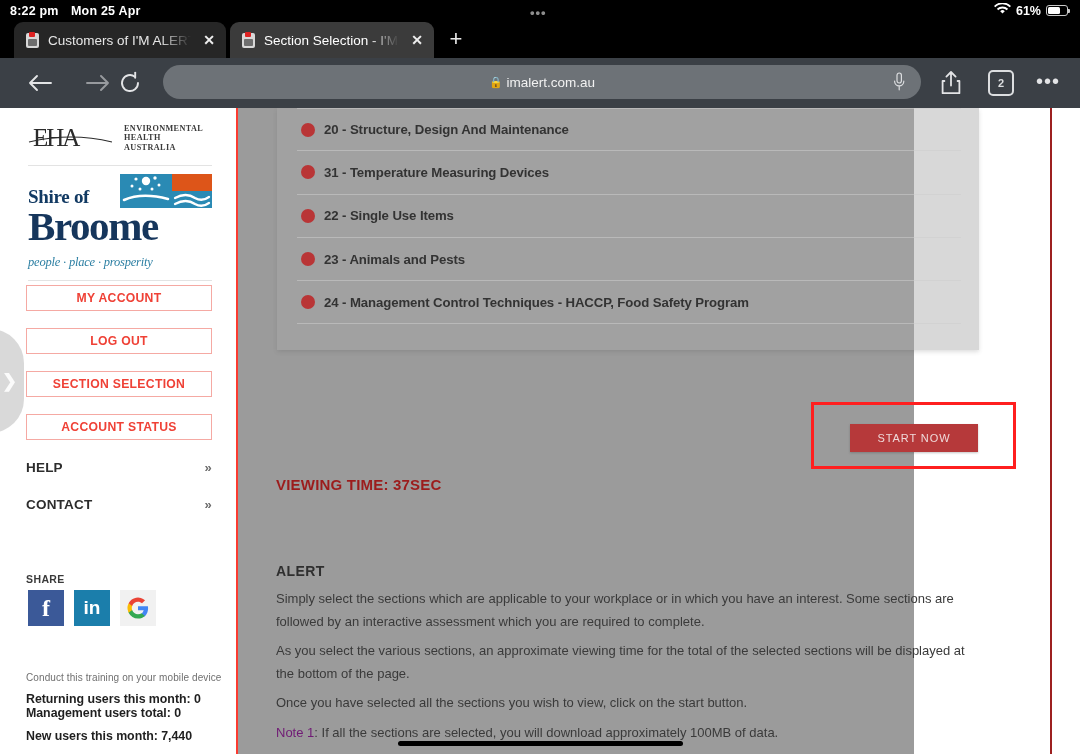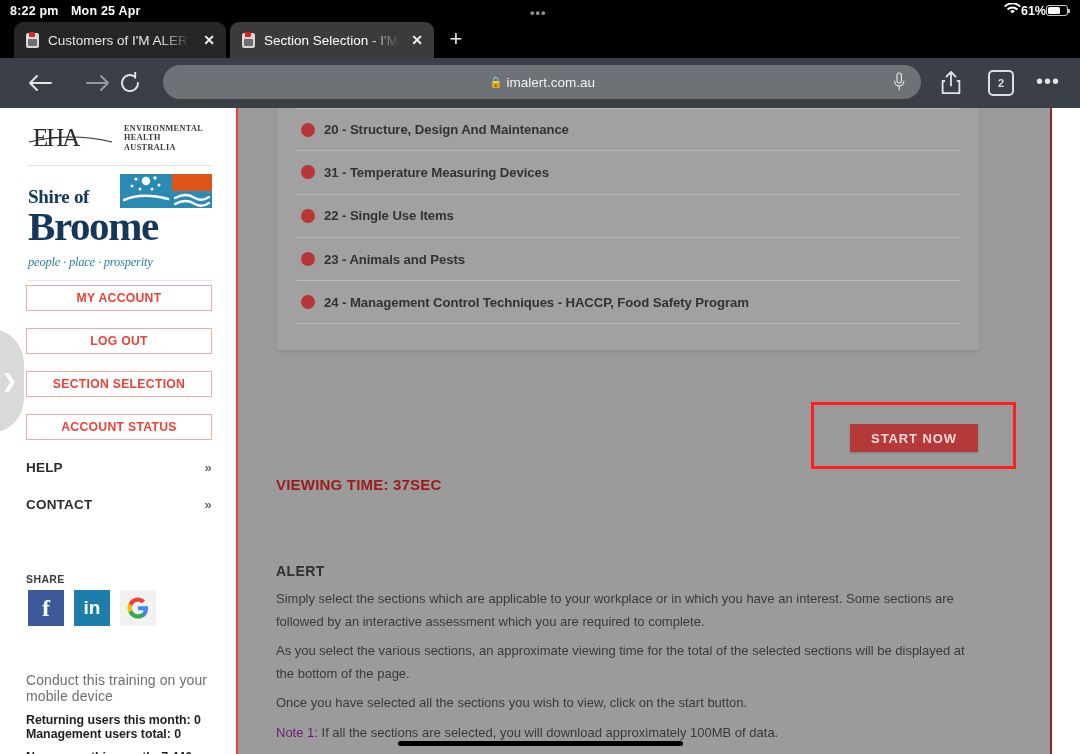--- a/index.html
+++ b/index.html
@@ -12,21 +12,21 @@
   #screen { position: relative; width: 1080px; height: 754px; background: #000; overflow: hidden; }
 
   
   .statusbar {
     position: absolute; top: 0; left: 0; width: 1080px; height: 22px;
     color: #fff; font-size: 12.5px; font-weight: 600;
   }
   .sb-time { position: absolute; left: 10px; top: 4px; letter-spacing: .2px; }
   .sb-date { position: absolute; left: 71px; top: 4px; letter-spacing: .2px; }
   .sb-dots { position: absolute; left: 530px; top: 5px; color:#8d8d8d; font-size: 13px; letter-spacing:1px; }
-  .sb-right { position: absolute; right: 12px; top: 3px; display: flex; align-items: center; }
+  .sb-right { position: absolute; right: 12px; top: 3px; display: flex; align-items: center; gap: 5px; }
   .sb-batt-pct { font-size: 12.5px; }
   .batt { width: 22px; height: 11px; border: 1.3px solid #c9c9c9; border-radius: 3px; position: relative; }
   .batt::after { content:""; position:absolute; right:-3.4px; top:3px; width:2px; height:4px; background:#c9c9c9; border-radius:0 1px 1px 0; }
   .batt i { position:absolute; left:1.2px; top:1.2px; bottom:1.2px; width:57%; background:#fff; border-radius:1.5px; display:block; }
 
   
   .tabstrip {
     position: absolute; top: 22px; left: 0; width: 1080px; height: 36px;
     background: #000;
   }
@@ -101,60 +101,60 @@
     color:#2d2d2d; font-size:13.5px; font-weight:700; letter-spacing:.2px;
   }
   .side-link .chev { color:#6b6b6b; font-size:13px; font-weight:700; }
   .share-label { position:absolute; left:26px; top:465px; font-size:10.5px; font-weight:700; color:#3a3a3a; letter-spacing:.4px; }
   .share-row { position:absolute; left:28px; top:482px; display:flex; gap:10px; }
   .sicon { width:36px; height:36px; display:flex; align-items:center; justify-content:center; }
   .sicon.fb { background:#3b5998; color:#fff; font-family:"Liberation Serif", serif; font-weight:700; font-size:24px; }
   .sicon.li { background:#1b7eab; color:#fff; font-weight:700; font-size:19px; font-family:"Liberation Sans", sans-serif; }
   .sicon.gg { background:#f1f1f1; }
   .stats { position:absolute; left:26px; top:564px; width:200px; }
-  .stat-note { font-size:14px; color:#6f6f6f; letter-spacing:.1px; }
+  .stat-note { font-size:10px; color:#6f6f6f; letter-spacing:.1px; }
   .stat-line { font-size:12.4px; font-weight:700; color:#1f1f1f; letter-spacing:-.05px; }
   .stat-gap { height: 9px; }
 
   
   .pull-handle {
     position:absolute; left:-16px; top:221px; width:40px; height:104px;
     background: rgba(120,120,120,.28); border-radius: 0 34px 34px 0;
     display:flex; align-items:center; justify-content:flex-end; padding-right:7px;
     color: #fbfbfb; font-size:18px; font-weight:700;
   }
 
   
   .rail { position:absolute; top:0; width:2px; height:646px; }
   .rail.left  { left:236px; background:#fb3b30; }
   .rail.right { left:1050px; width:2px; background:#9d2020; }
 
   
-  .content { position:absolute; left:238px; top:0; width:812px; height:646px; background:#9b9b9b; }
+  .content { position:absolute; left:238px; top:0; width:676px; height:646px; background:#9b9b9b; }
   .content::before{ content:""; position:absolute; inset:0; background:rgba(150,150,150,.03); }
 
   .seclist-card {
     position:absolute; left:39px; top:0; width:702px; height:242px;
     background: rgba(168,168,168,.45);
     box-shadow: 0 2px 4px rgba(80,80,80,.18);
   }
   .seclist { position:absolute; left:20px; top:0; width:664px; }
   .sec-row { height:43.3px; display:flex; align-items:center; gap:9px;
              border-bottom:1px solid rgba(205,205,205,.55); padding-left:4px; }
   .sec-row:first-child { border-top:1px solid rgba(205,205,205,.55); }
   .sec-dot { width:14px; height:14px; border-radius:50%; background:#b93536; flex:0 0 14px; }
   .sec-label { font-size:13.2px; font-weight:700; color:#333; letter-spacing:-.1px; }
 
   .viewing-time { position:absolute; left:38px; top:368px; color:#9c1c1c;
                   font-size:15px; font-weight:700; letter-spacing:.2px; }
 
   .startnow-wrap { position:absolute; left:573px; top:294px; width:205px; height:67px;
                    border:3px solid #ff1f1f; }
   .startnow { position:absolute; left:612px; top:316px; width:128px; height:28px;
-              background:#b6393a; color:#efd9d9; font-size:13px; font-weight:700;
+              background:#b6393a; color:#efd9d9; font-size:11px; font-weight:400;
               letter-spacing:.9px; display:flex; align-items:center; justify-content:center;
               box-shadow: 0 1px 2px rgba(60,60,60,.3); }
 
   .notes-title { position:absolute; left:38px; top:455px; font-size:14px; font-weight:700;
                  color:#2f2f2f; letter-spacing:.4px; }
   .notes-body { position:absolute; left:38px; top:480px; width:705px;
                 font-size:13px; line-height:22.5px; color:#3a3a3a; }
   .notes-body p { margin-bottom: 7px; }
   .notes-body b { font-weight:400; color:#701a75; }
 

